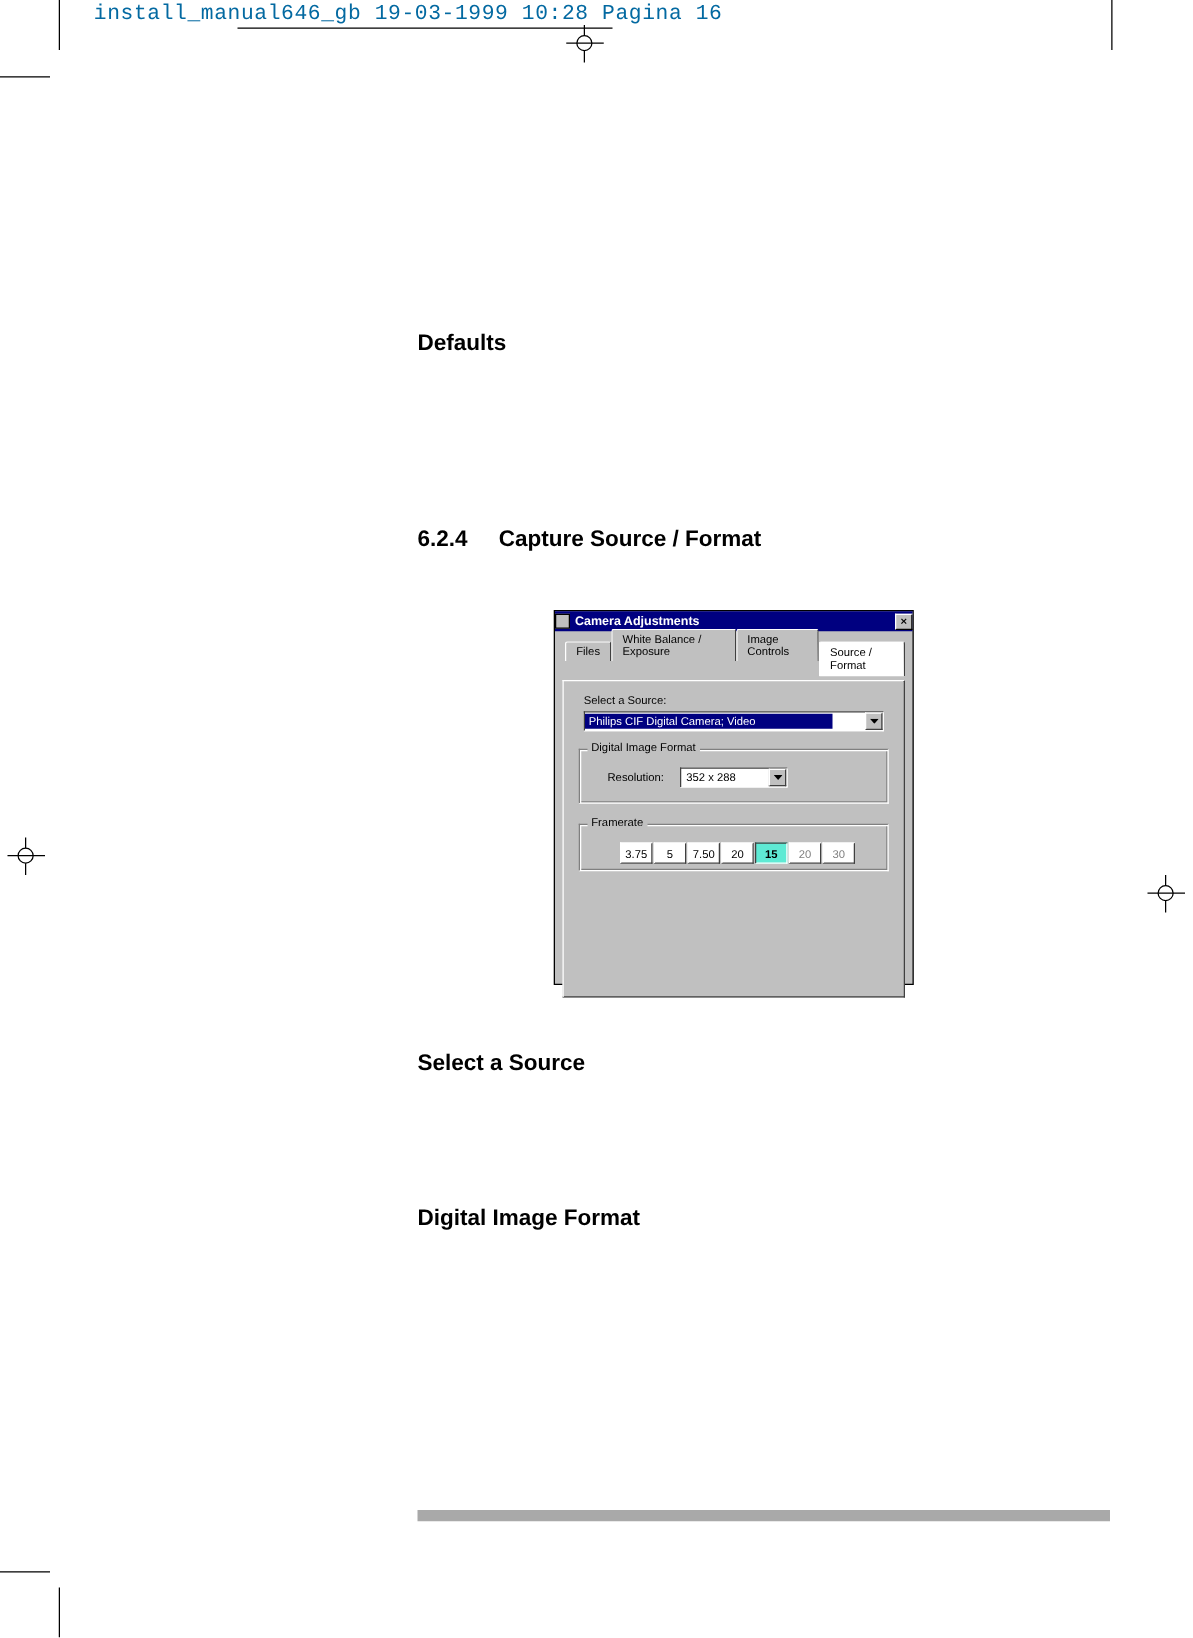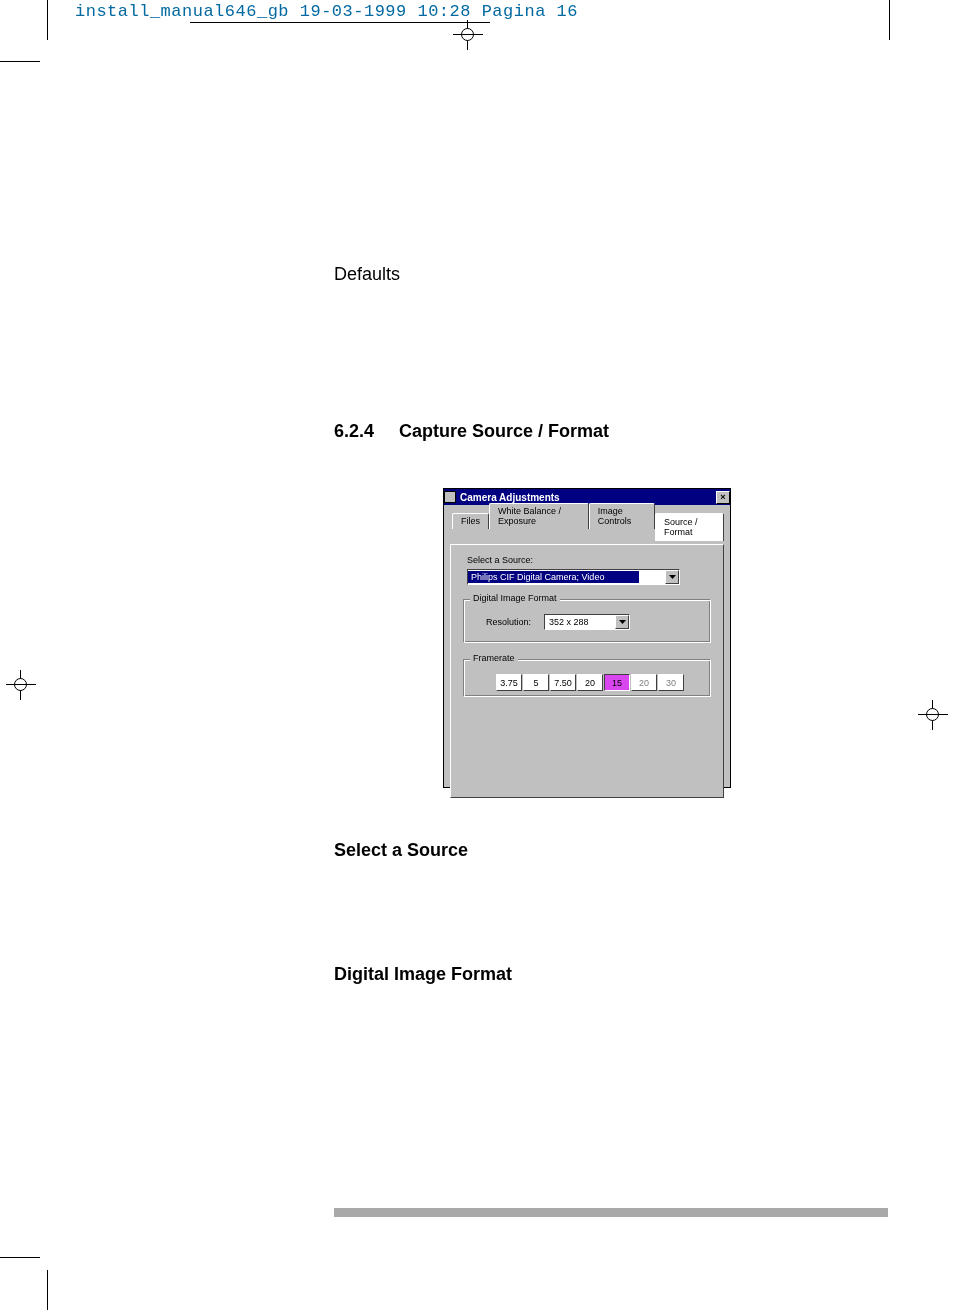--- a/index.html
+++ b/index.html
@@ -69,21 +69,21 @@
   }
   .crop-bl-h {
     position: absolute;
     left: 0; top: 1257px; width: 40px; border-top: 1px solid #000;
   }
 
   
   .h-defaults {
     position: absolute;
     left: 334px; top: 264px;
-    font-weight: normal;
+    font-weight: bold;
     font-size: 18px;
   }
   .h-624 {
     position: absolute;
     left: 334px; top: 421px;
     font-weight: bold;
     font-size: 18px;
   }
   .h-624 .num { display: inline-block; width: 60px; }
   .h-select {
@@ -200,21 +200,21 @@
     border-top-color: #404040;
     border-left-color: #404040;
     border-right-color: #fff;
     border-bottom-color: #fff;
     height: 16px;
     display: flex; align-items: center;
     position: relative;
   }
   .combo.main {
     margin-left: 6px;
-    width: 213px;
+    width: 240px;
     gap: 26px;
   }
   .combo .sel {
     background: #000080;
     color: #fff;
     font-size: 9px;
     padding: 1px 3px;
     flex: 1;
     white-space: nowrap;
     overflow: hidden;
@@ -275,21 +275,22 @@
     border-right-color: #404040;
     border-bottom-color: #404040;
     font-size: 9px;
     display: flex; align-items: center; justify-content: center;
     margin-right: 1px;
   }
   .fr-btn.pressed {
     border: 1px solid #404040;
     border-right-color: #fff;
     border-bottom-color: #fff;
-    background: #d946ef;
+    background: #5eead4;
+    font-weight: bold;
   }
   .fr-btn.disabled { color: #808080; }
 </style>
 </head>
 <body>
 
 <div class="crop-header">install_manual646_gb  19-03-1999 10:28  Pagina 16</div>
 <div class="crop-top-hbar"></div>
 <div class="crop-left-v"></div>
 <div class="crop-left-h"></div>

